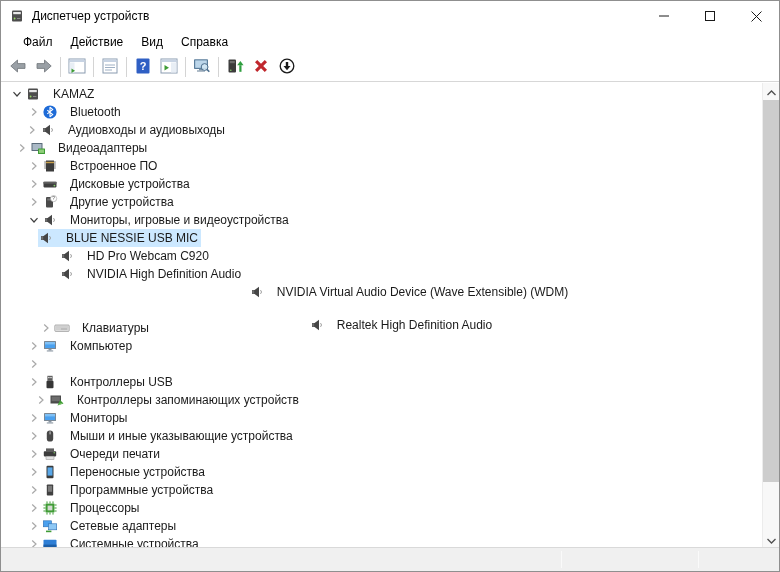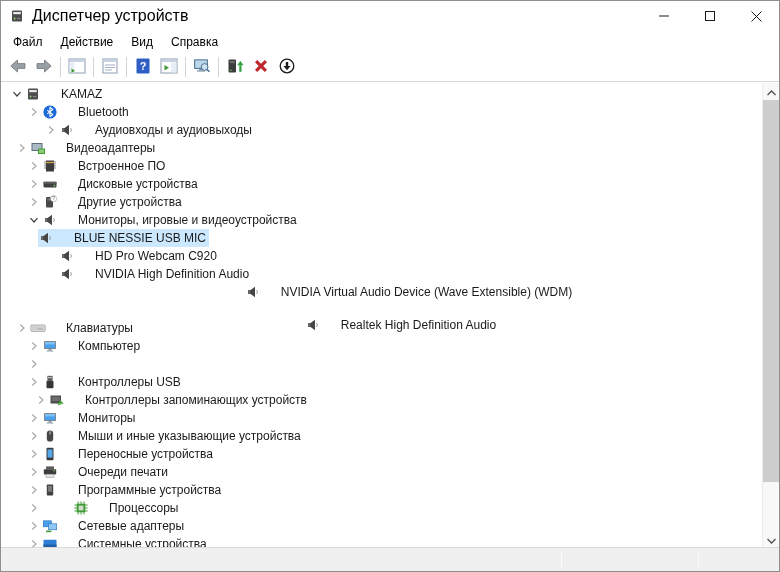--- a/index.html
+++ b/index.html
@@ -6,41 +6,41 @@
   *{box-sizing:border-box;}
   .window{
     position:relative;width:780px;height:572px;background:#fff;
     border:1px solid #8f8f8f;
     font-family:"Liberation Sans","DejaVu Sans",sans-serif;
     font-size:12px;color:#1a1a1a;overflow:hidden;
   }
   
   .titlebar{position:absolute;left:0;top:0;right:0;height:30px;background:#fff;display:flex;align-items:center;}
   .titlebar .appicon{margin-left:8px;width:16px;height:16px;flex:0 0 16px;}
-  .titlebar .title{margin-left:7px;flex:1;font-size:16px;color:#000;white-space:nowrap;}
+  .titlebar .title{margin-left:7px;flex:1;font-size:12px;color:#000;white-space:nowrap;}
   .wincontrols{display:flex;height:30px;}
   .wincontrol{width:46px;height:30px;display:flex;align-items:center;justify-content:center;cursor:default;}
   .wincontrol svg{display:block;}
   
-  .menubar{position:absolute;left:0;top:30px;right:0;height:22px;background:#fff;display:flex;align-items:center;padding-left:3px;}
+  .menubar{position:absolute;left:0;top:30px;right:0;height:22px;background:#fff;display:flex;align-items:center;padding-left:13px;}
   .menu-item{padding:3px 9px;color:#000;white-space:nowrap;}
   
   .toolbar{position:absolute;left:0;top:52px;right:0;height:29px;background:#fff;border-bottom:1px solid #d7d7d7;display:flex;align-items:center;padding-left:4px;}
   .tb-group{display:flex;align-items:center;}
   .tb-btn{width:26px;height:24px;display:flex;align-items:center;justify-content:center;}
   .tb-sep{width:1px;height:20px;background:#d4d4d4;margin:0 3px;}
   
   .content{position:absolute;left:0;top:82px;right:0;height:465px;background:#fff;overflow:hidden;}
   .tree{position:absolute;left:0;top:2px;right:18px;}
   .tree-row{height:18px;display:flex;align-items:center;white-space:nowrap;}
   .expander{width:16px;height:16px;flex:0 0 16px;display:flex;align-items:center;justify-content:center;}
   .node-icon{width:16px;height:16px;flex:0 0 16px;display:flex;align-items:center;justify-content:center;}
   .node-icon svg{display:block;}
   .row-face{display:flex;align-items:center;height:18px;padding-right:3px;}
-  .row-face .lbl{margin-left:20px;}
+  .row-face .lbl{margin-left:12px;}
   .row-face.selected{background:#cce8ff;}
   
   .scrollbar{position:absolute;top:0;right:0;width:17px;height:465px;background:#f8f8f8;border-left:1px solid #ececec;}
   .sb-btn{position:absolute;left:0;width:17px;height:17px;display:flex;align-items:center;justify-content:center;background:#f8f8f8;}
   .sb-btn.up{top:0;}
   .sb-btn.down{bottom:0;}
   .sb-thumb{position:absolute;left:0;top:17px;width:17px;height:382px;background:#cdcdcd;}
   
   .statusbar{position:absolute;left:0;bottom:0;right:0;height:24px;background:#f0f0f0;border-top:1px solid #d9d9d9;}
   .sb-sep{position:absolute;top:3px;bottom:3px;width:1px;background:#e2e2e2;border-right:1px solid #fafafa;}
@@ -208,21 +208,21 @@
           <span class="row-face">
             <span class="node-icon">
               <svg width="16" height="16" viewBox="0 0 16 16" xmlns="http://www.w3.org/2000/svg">
                 <circle cx="8" cy="8" r="6.6" fill="#1e6bd7"></circle>
                 <path d="M8 3.1v9.8M8 3.1l2.7 2.3-5.4 4.5M8 12.9l2.7-2.3-5.4-4.5" stroke="#fff" stroke-width="1.1" fill="none"></path>
               </svg>
             </span>
             <span class="lbl">Bluetooth</span>
           </span>
         </div>
-        <div class="tree-row" style="padding-left: 42px;">
+        <div class="tree-row" style="padding-left: 23px;">
           <span class="expander">
             <svg width="10" height="10" viewBox="0 0 10 10">
               <path d="M3.2 1.5 7 5 3.2 8.5" fill="none" stroke="#a8a8a8" stroke-width="1.2"></path>
             </svg>
           </span>
           <span class="row-face">
             <span class="node-icon">
               <svg width="16" height="16" viewBox="0 0 16 16" xmlns="http://www.w3.org/2000/svg">
                 <path d="M3 6h2.6L10 2.8v10.4L5.6 10H3z" fill="#464646"></path>
                 <rect x="3.2" y="6.2" width="2" height="3.6" fill="#707070"></rect>
@@ -377,21 +377,21 @@
             <span class="node-icon">
               <svg width="16" height="16" viewBox="0 0 16 16" xmlns="http://www.w3.org/2000/svg">
                 <path d="M3 6h2.6L10 2.8v10.4L5.6 10H3z" fill="#464646"></path>
                 <rect x="3.2" y="6.2" width="2" height="3.6" fill="#707070"></rect>
                 <path d="M11.4 6.1c1.3 1 1.3 2.8 0 3.8" stroke="#9a9a9a" stroke-width="1" fill="none"></path>
               </svg>
             </span>
             <span class="lbl">Realtek High Definition Audio</span>
           </span>
         </div>
-        <div class="tree-row" style="padding-left: 13px;">
+        <div class="tree-row" style="padding-left: 37px;">
           <span class="expander">
             <svg width="10" height="10" viewBox="0 0 10 10">
               <path d="M3.2 1.5 7 5 3.2 8.5" fill="none" stroke="#a8a8a8" stroke-width="1.2"></path>
             </svg>
           </span>
           <span class="row-face">
             <span class="node-icon">
               <svg width="16" height="16" viewBox="0 0 16 16" xmlns="http://www.w3.org/2000/svg">
                 <rect x="0.8" y="5" width="14.4" height="6.4" rx="0.8" fill="#e3e3e3" stroke="#8f8f8f" stroke-width="0.7"></rect>
                 <path d="M2.5 7h1M4.5 7h1M6.5 7h1M8.5 7h1M10.5 7h1M12.5 7h1M2.5 9h1M4.5 9h1M6.5 9h7" stroke="#8f8f8f" stroke-width="0.9"></path>
@@ -499,62 +499,62 @@
         </div>
         <div class="tree-row" style="padding-left: 25px;">
           <span class="expander">
             <svg width="10" height="10" viewBox="0 0 10 10">
               <path d="M3.2 1.5 7 5 3.2 8.5" fill="none" stroke="#a8a8a8" stroke-width="1.2"></path>
             </svg>
           </span>
           <span class="row-face">
             <span class="node-icon">
               <svg width="16" height="16" viewBox="0 0 16 16" xmlns="http://www.w3.org/2000/svg">
-                <rect x="4.5" y="1.8" width="7" height="12.4" rx="1" fill="#3a3a3a"></rect>
-                <rect x="5.5" y="3.4" width="5" height="8.2" fill="#59a7e8"></rect>
-              </svg>
-            </span>
-            <span class="lbl">Переносные устройства</span>
-          </span>
-        </div>
-        <div class="tree-row" style="padding-left: 25px;">
-          <span class="expander">
-            <svg width="10" height="10" viewBox="0 0 10 10">
-              <path d="M3.2 1.5 7 5 3.2 8.5" fill="none" stroke="#a8a8a8" stroke-width="1.2"></path>
-            </svg>
-          </span>
-          <span class="row-face">
-            <span class="node-icon">
-              <svg width="16" height="16" viewBox="0 0 16 16" xmlns="http://www.w3.org/2000/svg">
                 <rect x="4" y="2.4" width="8" height="3" fill="#5d5d5d"></rect>
                 <rect x="1.8" y="5.2" width="12.4" height="5.2" rx="0.8" fill="#3c3c3c"></rect>
                 <circle cx="12.2" cy="6.8" r="0.7" fill="#86d26a"></circle>
                 <rect x="4" y="10.2" width="8" height="3.4" fill="#e3e3e3" stroke="#8f8f8f" stroke-width="0.5"></rect>
               </svg>
             </span>
             <span class="lbl">Очереди печати</span>
           </span>
         </div>
         <div class="tree-row" style="padding-left: 25px;">
           <span class="expander">
             <svg width="10" height="10" viewBox="0 0 10 10">
               <path d="M3.2 1.5 7 5 3.2 8.5" fill="none" stroke="#a8a8a8" stroke-width="1.2"></path>
             </svg>
           </span>
           <span class="row-face">
             <span class="node-icon">
               <svg width="16" height="16" viewBox="0 0 16 16" xmlns="http://www.w3.org/2000/svg">
+                <rect x="4.5" y="1.8" width="7" height="12.4" rx="1" fill="#3a3a3a"></rect>
+                <rect x="5.5" y="3.4" width="5" height="8.2" fill="#59a7e8"></rect>
+              </svg>
+            </span>
+            <span class="lbl">Переносные устройства</span>
+          </span>
+        </div>
+        <div class="tree-row" style="padding-left: 25px;">
+          <span class="expander">
+            <svg width="10" height="10" viewBox="0 0 10 10">
+              <path d="M3.2 1.5 7 5 3.2 8.5" fill="none" stroke="#a8a8a8" stroke-width="1.2"></path>
+            </svg>
+          </span>
+          <span class="row-face">
+            <span class="node-icon">
+              <svg width="16" height="16" viewBox="0 0 16 16" xmlns="http://www.w3.org/2000/svg">
                 <rect x="4.8" y="2.4" width="6.4" height="11.2" rx="0.8" fill="#404040"></rect>
                 <rect x="5.9" y="3.8" width="4.2" height="6" fill="#7a7a7a"></rect>
               </svg>
             </span>
             <span class="lbl">Программные устройства</span>
           </span>
         </div>
-        <div class="tree-row" style="padding-left: 25px; gap: 31px;">
+        <div class="tree-row" style="padding-left: 25px;">
           <span class="expander">
             <svg width="10" height="10" viewBox="0 0 10 10">
               <path d="M3.2 1.5 7 5 3.2 8.5" fill="none" stroke="#a8a8a8" stroke-width="1.2"></path>
             </svg>
           </span>
           <span class="row-face">
             <span class="node-icon">
               <svg width="16" height="16" viewBox="0 0 16 16" xmlns="http://www.w3.org/2000/svg">
                 <path d="M5 1.4v2.2M8 1.4v2.2M11 1.4v2.2M5 12.4v2.2M8 12.4v2.2M11 12.4v2.2M1.4 5h2.2M1.4 8h2.2M1.4 11h2.2M12.4 5h2.2M12.4 8h2.2M12.4 11h2.2" stroke="#3f9c35" stroke-width="1"></path>
                 <rect x="3.6" y="3.6" width="8.8" height="8.8" fill="#3f9c35"></rect>

